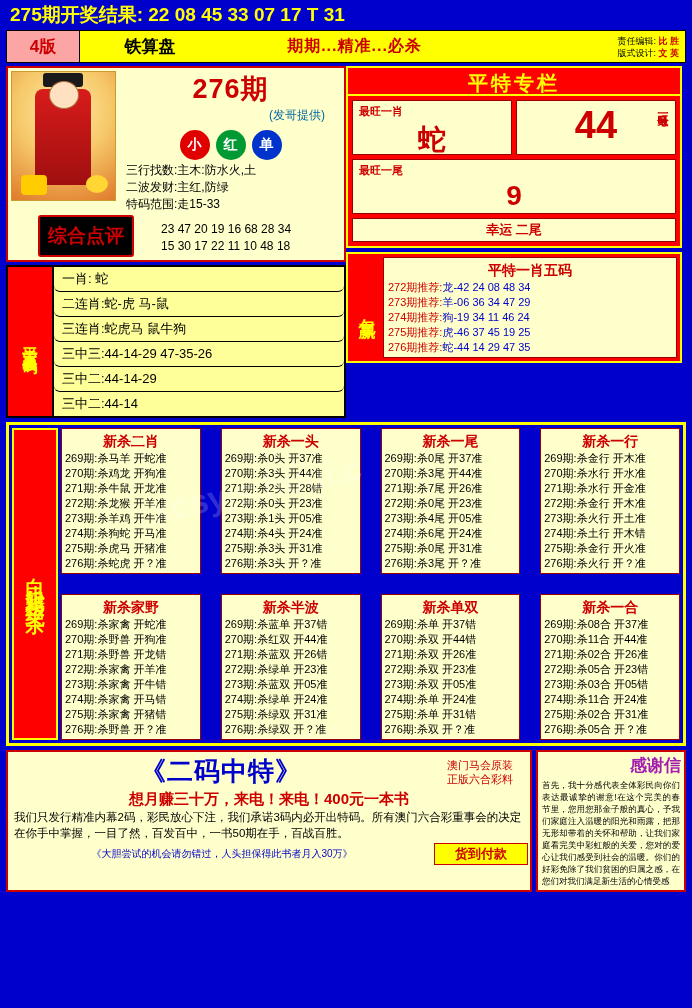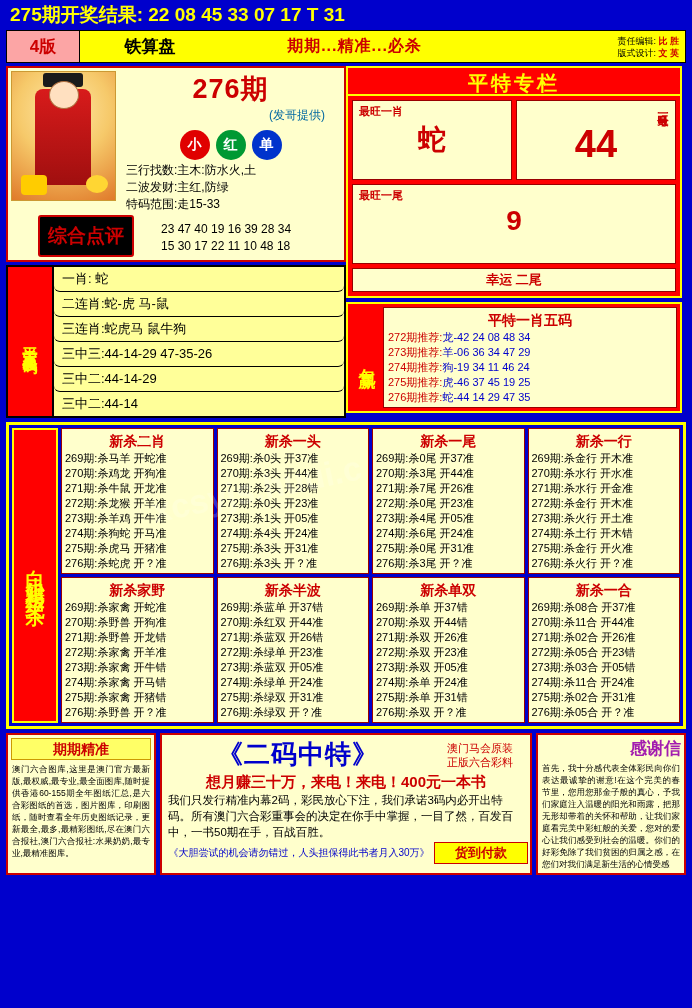--- a/index.html
+++ b/index.html
@@ -74,44 +74,44 @@
   .lt-rows{flex:1;}
   .lt-row{border-bottom:1px solid #000;height:24px;line-height:24px;padding-left:8px;font-size:13px;color:#000;border-radius:6px;}
   .lt-row:last-child{border-bottom:none;}
 
   
   .rc-title{background:#ff0000;border:2px solid #ffff00;color:#ffff00;font-weight:bold;font-size:20px;
     text-align:center;height:30px;line-height:30px;letter-spacing:3px;box-sizing:border-box;}
   .rc-grid{border:2px solid #ffff00;border-top:none;background:#ff0000;padding:4px;box-sizing:border-box;}
   .rc-row{display:flex;gap:4px;margin-bottom:4px;}
   .rc-cell{flex:1;background:#ffffcc;border:1px solid #990000;box-sizing:border-box;
-    position:relative;height:80px;}
+    position:relative;height:55px;}
   .rc-cell .lab{position:absolute;top:3px;left:6px;font-size:11px;color:#cc0000;font-weight:bold;}
   .rc-cell .lab-r{position:absolute;top:6px;right:6px;font-size:11px;color:#cc0000;font-weight:bold;
     writing-mode:vertical-rl;text-orientation:upright;line-height:12px;}
   .rc-cell .big{position:absolute;left:0;right:0;top:20px;text-align:center;font-size:28px;font-weight:bold;color:#cc0000;}
-  .rc-cell .big.num{font-size:38px;top:22px;}
+  .rc-cell .big.num{font-size:38px;top:3px;}
   .rc-cell .big.small{font-size:24px;top:24px;}
   .rc-lucky{background:#ffffcc;border:1px solid #990000;height:22px;line-height:22px;text-align:center;
     color:#cc0000;font-weight:bold;font-size:13px;}
 
   .pt5{margin-top:4px;border:2px solid #ffff00;background:#ff0000;display:flex;box-sizing:border-box;padding:3px;}
   .pt5-side{width:32px;color:#ffff00;font-weight:bold;font-size:17px;display:flex;align-items:center;justify-content:center;}
   .pt5-side span{writing-mode:vertical-rl;text-orientation:upright;letter-spacing:4px;}
   .pt5-body{flex:1;background:#ffffcc;border:1px solid #990000;box-sizing:border-box;padding:2px 4px;}
   .pt5-h{text-align:center;color:#cc0000;font-weight:bold;font-size:14px;line-height:20px;}
   .pt5-l{color:#0000cc;font-size:11px;line-height:15px;}
   .pt5-l b{color:#cc0000;font-weight:normal;}
 
   
   .mid{margin-top:4px;border:3px solid #ffff00;background:#0000cc;display:flex;box-sizing:border-box;padding:3px;}
   .mid-side{width:46px;background:#ff0000;border:2px solid #ffff00;color:#ffff00;font-weight:bold;
     display:flex;align-items:center;justify-content:center;box-sizing:border-box;}
   .mid-side span{writing-mode:vertical-rl;text-orientation:upright;font-size:19px;letter-spacing:6px;line-height:26px;}
-  .mid-grid{flex:1;display:grid;grid-template-columns:repeat(4,1fr);gap:3px;margin-left:3px;}
+  .mid-grid{flex:1;display:grid;grid-template-columns:repeat(4,1fr);gap:20px;margin-left:3px;}
   .mcell{background:#ffffcc;border:1px solid #990000;box-sizing:border-box;padding:2px 3px;}
   .mcell h4{margin:0;text-align:center;color:#cc0000;font-size:14px;font-weight:bold;line-height:20px;}
   .mcell p{margin:0;font-size:11px;line-height:15px;color:#000;white-space:nowrap;}
 
   
   .bottom{margin-top:4px;display:flex;gap:4px;}
   .bl{width:150px;border:2px solid #cc0000;background:#ffffcc;box-sizing:border-box;padding:3px;}
   .bl h4{margin:0;text-align:center;color:#cc0000;font-size:14px;font-weight:bold;line-height:20px;
     background:#ffff66;border:1px solid #cc9900;}
   .bl p{margin:3px 1px 0;font-size:8.5px;line-height:12px;color:#000;text-align:justify;}
@@ -177,21 +177,21 @@
               <div>二波发财:主红,防绿</div>
               <div>特码范围:走15-33</div>
             </div>
           </div>
         </div>
         <div class="lc-bottom">
           <div class="zhping">
             <div class="zhping-inner">综合点评</div>
           </div>
           <div class="nums">
-            <div>23  47  40  19  16  39  28  34</div>
+            <div>23  47  20  19  16  68  28  34</div>
             <div>15  30  17  22  11  10  48  18</div>
           </div>
         </div>
       </div>
 
       <div class="left-table">
         <div class="lt-side">
           <span>平定天下赢钱码</span>
         </div>
         <div class="lt-rows">
@@ -352,24 +352,20 @@
         <p>273期:杀03合  开05错</p>
         <p>274期:杀11合  开24准</p>
         <p>275期:杀02合  开31准</p>
         <p>276期:杀05合  开？准</p>
       </div>
 
     </div>
   </div>
 
   <div class="bottom">
-    <div class="bl">
-      <h4>期期精准</h4>
-      <p>澳门六合图库,这里是澳门官方最新版,最权威,最专业,最全面图库,随时提供香港60-155期全年图纸汇总,是六合彩图纸的首选，图片图库，印刷图纸，随时查看全年历史图纸记录，更新最全,最多,最精彩图纸,尽在澳门六合报社,澳门六合报社:水果奶奶,最专业,最精准图库。</p>
-    </div>
 
     <div class="bc">
       <div class="bc-head">
         <div class="t1">《二码中特》</div>
         <div class="t2">
           <div>澳门马会原装</div>
           <div>正版六合彩料</div>
         </div>
       </div>
       <div class="bc-sub">想月赚三十万，来电！来电！400元一本书</div>

